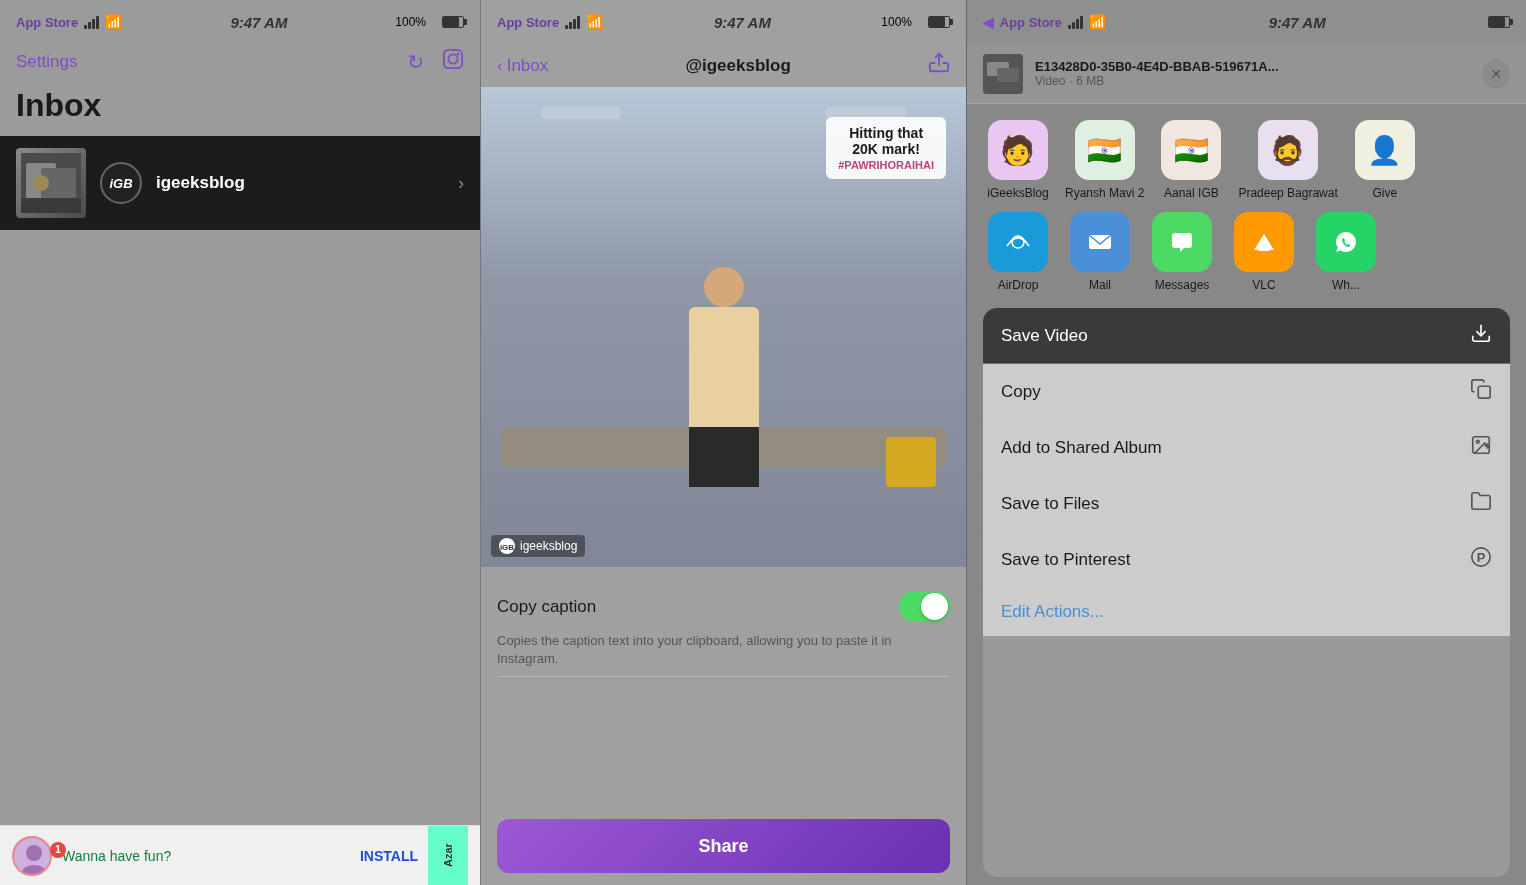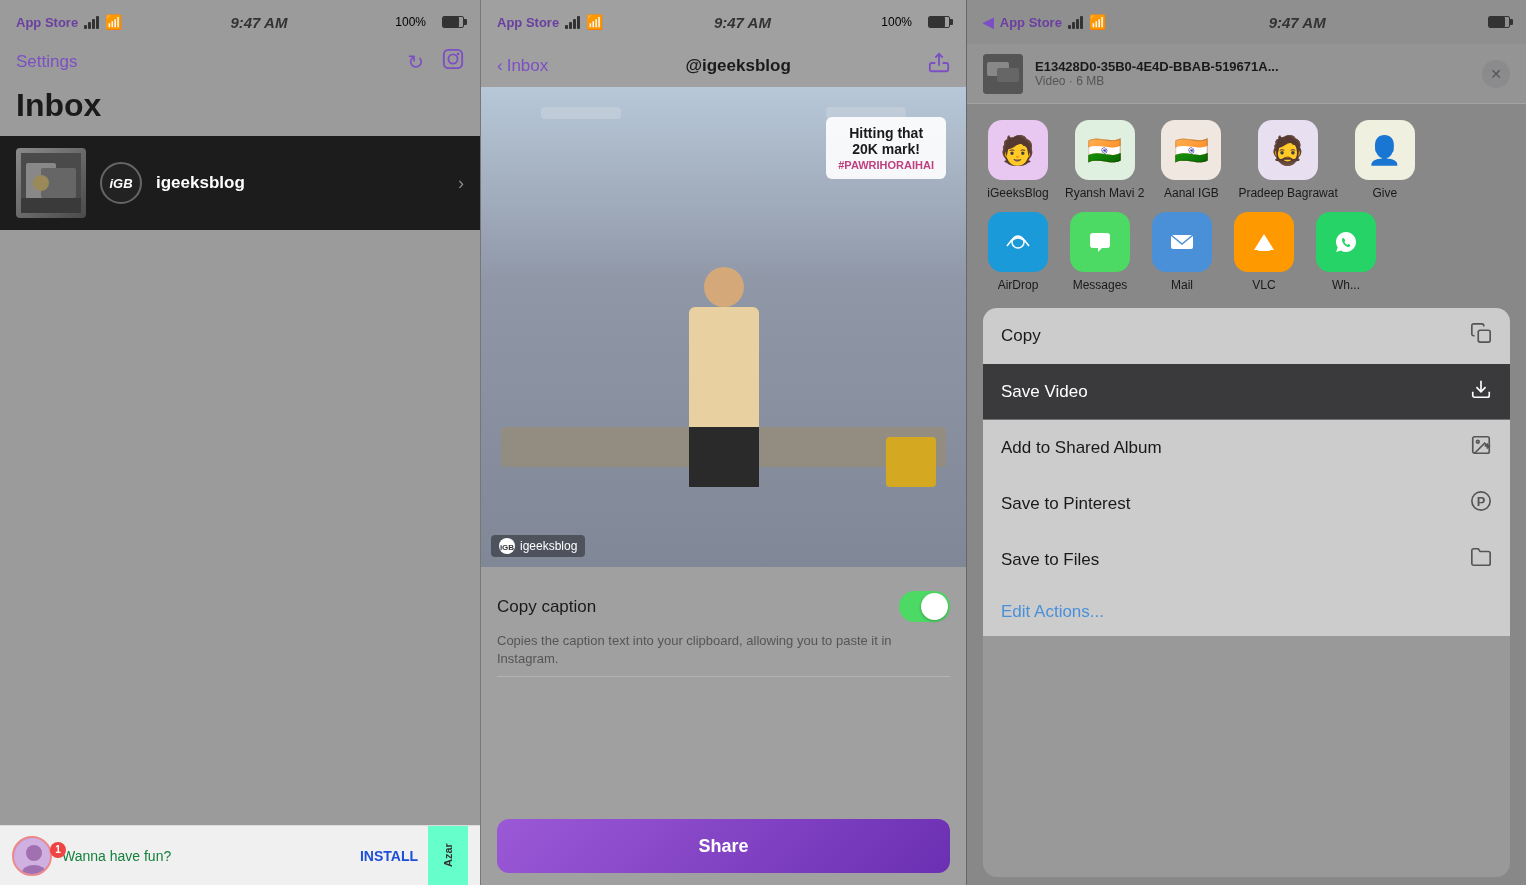--- a/index.html
+++ b/index.html
@@ -750,41 +750,41 @@
           <circle cx="16" cy="16" r="14" fill="#1a9ad8"></circle>
           <circle cx="16" cy="16" r="6" fill="none" stroke="#fff" stroke-width="1.5"></circle>
           <path d="M8 16 Q16 6 24 16" fill="none" stroke="#fff" stroke-width="1.5"></path>
           <path d="M5 20 Q16 4 27 20" fill="none" stroke="#fff" stroke-width="1.5"></path>
         </svg>
       </div>
       <span class="share-app-label">AirDrop</span>
     </div>
 
     <div class="share-app-item">
-      <div class="share-app-icon messages-icon">
-        <svg width="32" height="32" viewBox="0 0 32 32">
-          <rect width="32" height="32" rx="8" fill="#4cd964"></rect>
-          <path d="M6 10 Q6 7 9 7 H23 Q26 7 26 10 V19 Q26 22 23 22 H18 L14 26 L14 22 H9 Q6 22 6 19 Z" fill="#fff"></path>
-        </svg>
-      </div>
-      <span class="share-app-label">Messages</span>
-    </div>
-
-    <div class="share-app-item">
       <div class="share-app-icon mail-icon">
         <svg width="32" height="32" viewBox="0 0 32 32">
           <rect width="32" height="32" rx="8" fill="#4a90d9"></rect>
           <rect x="5" y="9" width="22" height="14" rx="2" fill="#fff"></rect>
           <polyline points="5,9 16,18 27,9" fill="none" stroke="#4a90d9" stroke-width="1.5"></polyline>
         </svg>
       </div>
       <span class="share-app-label">Mail</span>
     </div>
 
     <div class="share-app-item">
+      <div class="share-app-icon messages-icon">
+        <svg width="32" height="32" viewBox="0 0 32 32">
+          <rect width="32" height="32" rx="8" fill="#4cd964"></rect>
+          <path d="M6 10 Q6 7 9 7 H23 Q26 7 26 10 V19 Q26 22 23 22 H18 L14 26 L14 22 H9 Q6 22 6 19 Z" fill="#fff"></path>
+        </svg>
+      </div>
+      <span class="share-app-label">Messages</span>
+    </div>
+
+    <div class="share-app-item">
       <div class="share-app-icon vlc-icon">
         <svg width="32" height="32" viewBox="0 0 32 32">
           <rect width="32" height="32" rx="8" fill="#f90"></rect>
           <polygon points="16,8 26,24 6,24" fill="#fff"></polygon>
           <rect x="10" y="22" width="12" height="3" fill="#fff" rx="1"></rect>
         </svg>
       </div>
       <span class="share-app-label">VLC</span>
     </div>
 
@@ -794,69 +794,69 @@
           <rect width="32" height="32" rx="8" fill="#25d366"></rect>
           <path d="M16 6 C10.5 6 6 10.5 6 16 C6 18 6.6 19.8 7.7 21.3 L6.2 26 L11 24.5 C12.5 25.5 14.2 26 16 26 C21.5 26 26 21.5 26 16 C26 10.5 21.5 6 16 6 Z" fill="#fff"></path>
           <path d="M12 13 C12.3 12.5 12.8 12 13.3 12 C13.6 12 13.9 12.2 14.1 12.5 L15 14 C15.2 14.4 15.1 14.9 14.8 15.2 C14.5 15.5 14.4 15.9 14.6 16.3 C14.9 17 15.6 18 16.7 18.6 C17.1 18.8 17.5 18.7 17.8 18.4 L18 18.2 C18.3 17.9 18.8 17.9 19.1 18.2 L20.1 19.2 C20.4 19.5 20.4 20 20.1 20.3 C19.5 20.9 18.7 21.2 17.9 21 C16.1 20.6 14 19 13 17 C12.5 16 12 14.5 12 13 Z" fill="#25d366"></path>
         </svg>
       </div>
       <span class="share-app-label">Wh...</span>
     </div>
   </div>
 
   <div class="share-actions">
-
-    <div class="share-action-row">
-      <span class="share-action-label">Copy</span>
-      <span class="share-action-icon">
-        <svg width="22" height="22" viewBox="0 0 24 24" fill="none" stroke="#555" stroke-width="1.8">
-          <rect x="9" y="9" width="13" height="13" rx="2"></rect>
-          <path d="M5 15H4a2 2 0 01-2-2V4a2 2 0 012-2h9a2 2 0 012 2v1"></path>
-        </svg>
-      </span>
-    </div>
 
     <div class="share-action-row active">
       <span class="share-action-label">Save Video</span>
       <span class="share-action-icon">
         <svg width="22" height="22" viewBox="0 0 24 24" fill="none" stroke="#fff" stroke-width="1.8">
           <path d="M21 15v4a2 2 0 01-2 2H5a2 2 0 01-2-2v-4"></path>
           <polyline points="7 10 12 15 17 10"></polyline>
           <line x1="12" y1="15" x2="12" y2="3"></line>
+        </svg>
+      </span>
+    </div>
+
+    <div class="share-action-row">
+      <span class="share-action-label">Copy</span>
+      <span class="share-action-icon">
+        <svg width="22" height="22" viewBox="0 0 24 24" fill="none" stroke="#555" stroke-width="1.8">
+          <rect x="9" y="9" width="13" height="13" rx="2"></rect>
+          <path d="M5 15H4a2 2 0 01-2-2V4a2 2 0 012-2h9a2 2 0 012 2v1"></path>
         </svg>
       </span>
     </div>
 
     <div class="share-action-row">
       <span class="share-action-label">Add to Shared Album</span>
       <span class="share-action-icon">
         <svg width="22" height="22" viewBox="0 0 24 24" fill="none" stroke="#555" stroke-width="1.8">
           <rect x="3" y="3" width="18" height="18" rx="2"></rect>
           <circle cx="8.5" cy="8.5" r="1.5"></circle>
           <polyline points="21 15 16 10 5 21"></polyline>
           <line x1="19" y1="10" x2="19" y2="16"></line>
           <line x1="16" y1="13" x2="22" y2="13"></line>
         </svg>
       </span>
     </div>
 
     <div class="share-action-row">
+      <span class="share-action-label">Save to Files</span>
+      <span class="share-action-icon">
+        <svg width="22" height="22" viewBox="0 0 24 24" fill="none" stroke="#555" stroke-width="1.8">
+          <path d="M22 19a2 2 0 01-2 2H4a2 2 0 01-2-2V5a2 2 0 012-2h5l2 3h9a2 2 0 012 2z"></path>
+        </svg>
+      </span>
+    </div>
+
+    <div class="share-action-row">
       <span class="share-action-label">Save to Pinterest</span>
       <span class="share-action-icon">
         <svg width="22" height="22" viewBox="0 0 24 24">
           <circle cx="12" cy="12" r="10" stroke="#555" stroke-width="1.8" fill="none"></circle>
           <text x="12" y="17" text-anchor="middle" font-size="14" font-weight="bold" fill="#555">P</text>
         </svg>
       </span>
     </div>
 
-    <div class="share-action-row">
-      <span class="share-action-label">Save to Files</span>
-      <span class="share-action-icon">
-        <svg width="22" height="22" viewBox="0 0 24 24" fill="none" stroke="#555" stroke-width="1.8">
-          <path d="M22 19a2 2 0 01-2 2H4a2 2 0 01-2-2V5a2 2 0 012-2h5l2 3h9a2 2 0 012 2z"></path>
-        </svg>
-      </span>
-    </div>
-
     <div class="edit-actions">Edit Actions...</div>
   </div>
 </div>
 
 </body></html>

